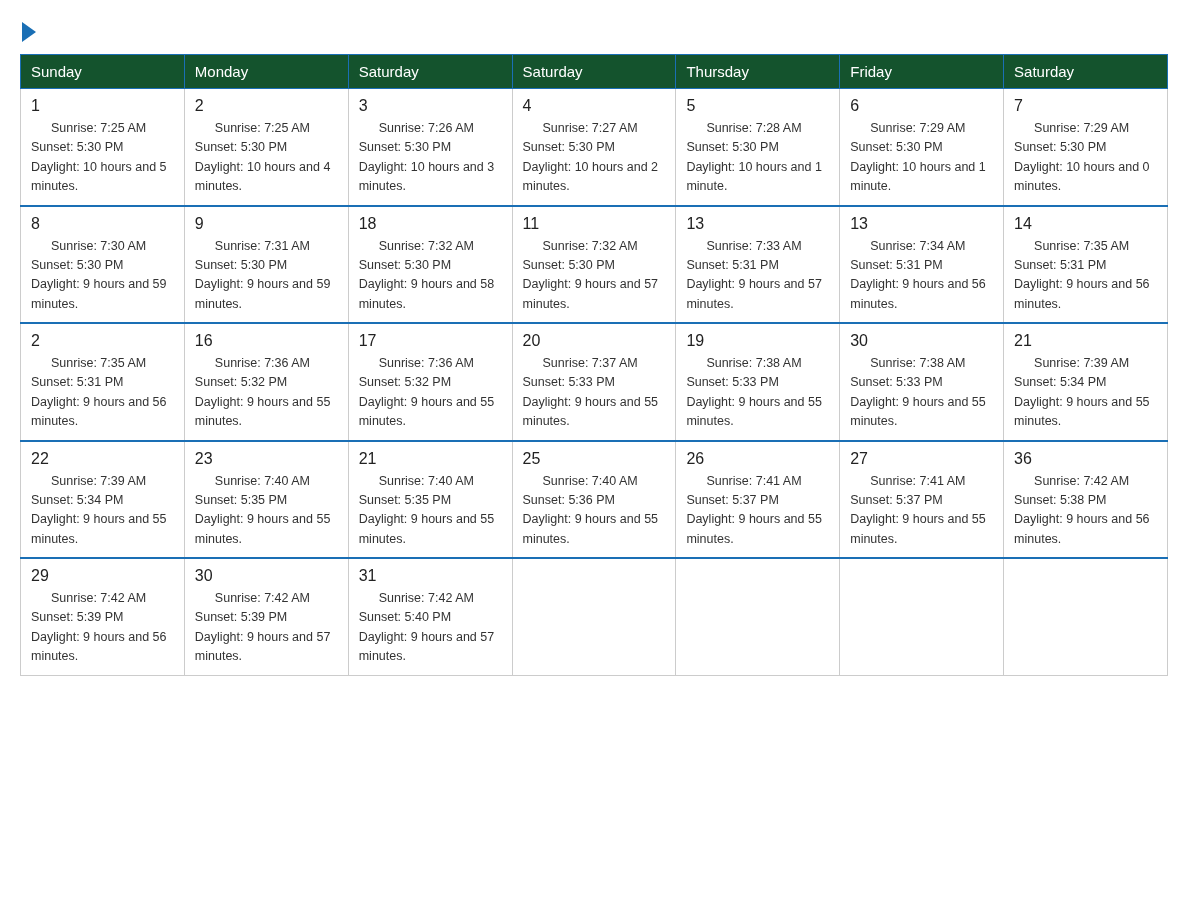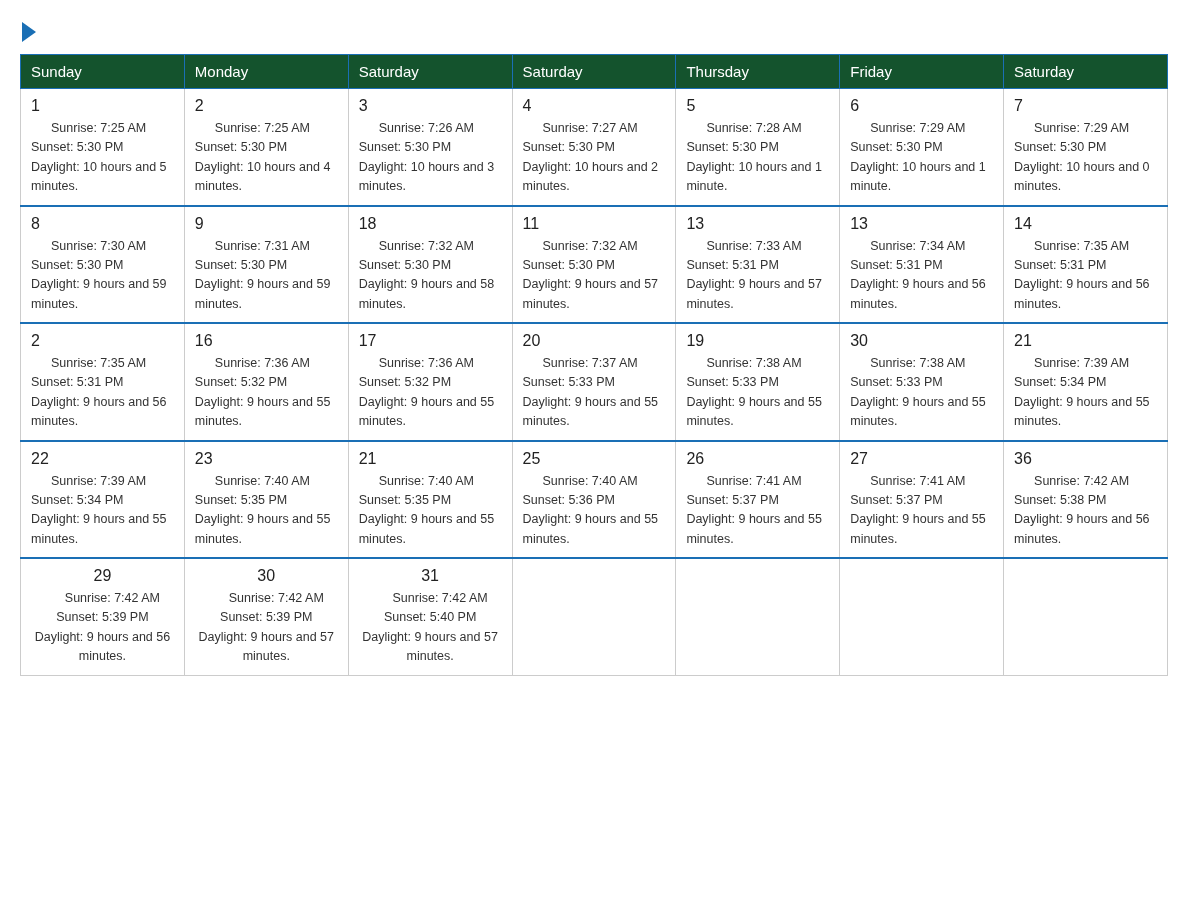--- a/index.html
+++ b/index.html
@@ -95,21 +95,20 @@
       font-size: 12.5px;
       line-height: 1.55;
       color: #333;
       margin-left: 20px;
     }
     tr td {
       border-bottom: 2px solid #1a6fb5;
     }
     tr:last-child td {
       border-bottom: 1px solid #ccc;
-      text-align: center;
     }
     .empty-cell {
       background: #fff;
     }
   </style>
 </head>
 <body>
 
 <div class="header">
   <div class="logo">

